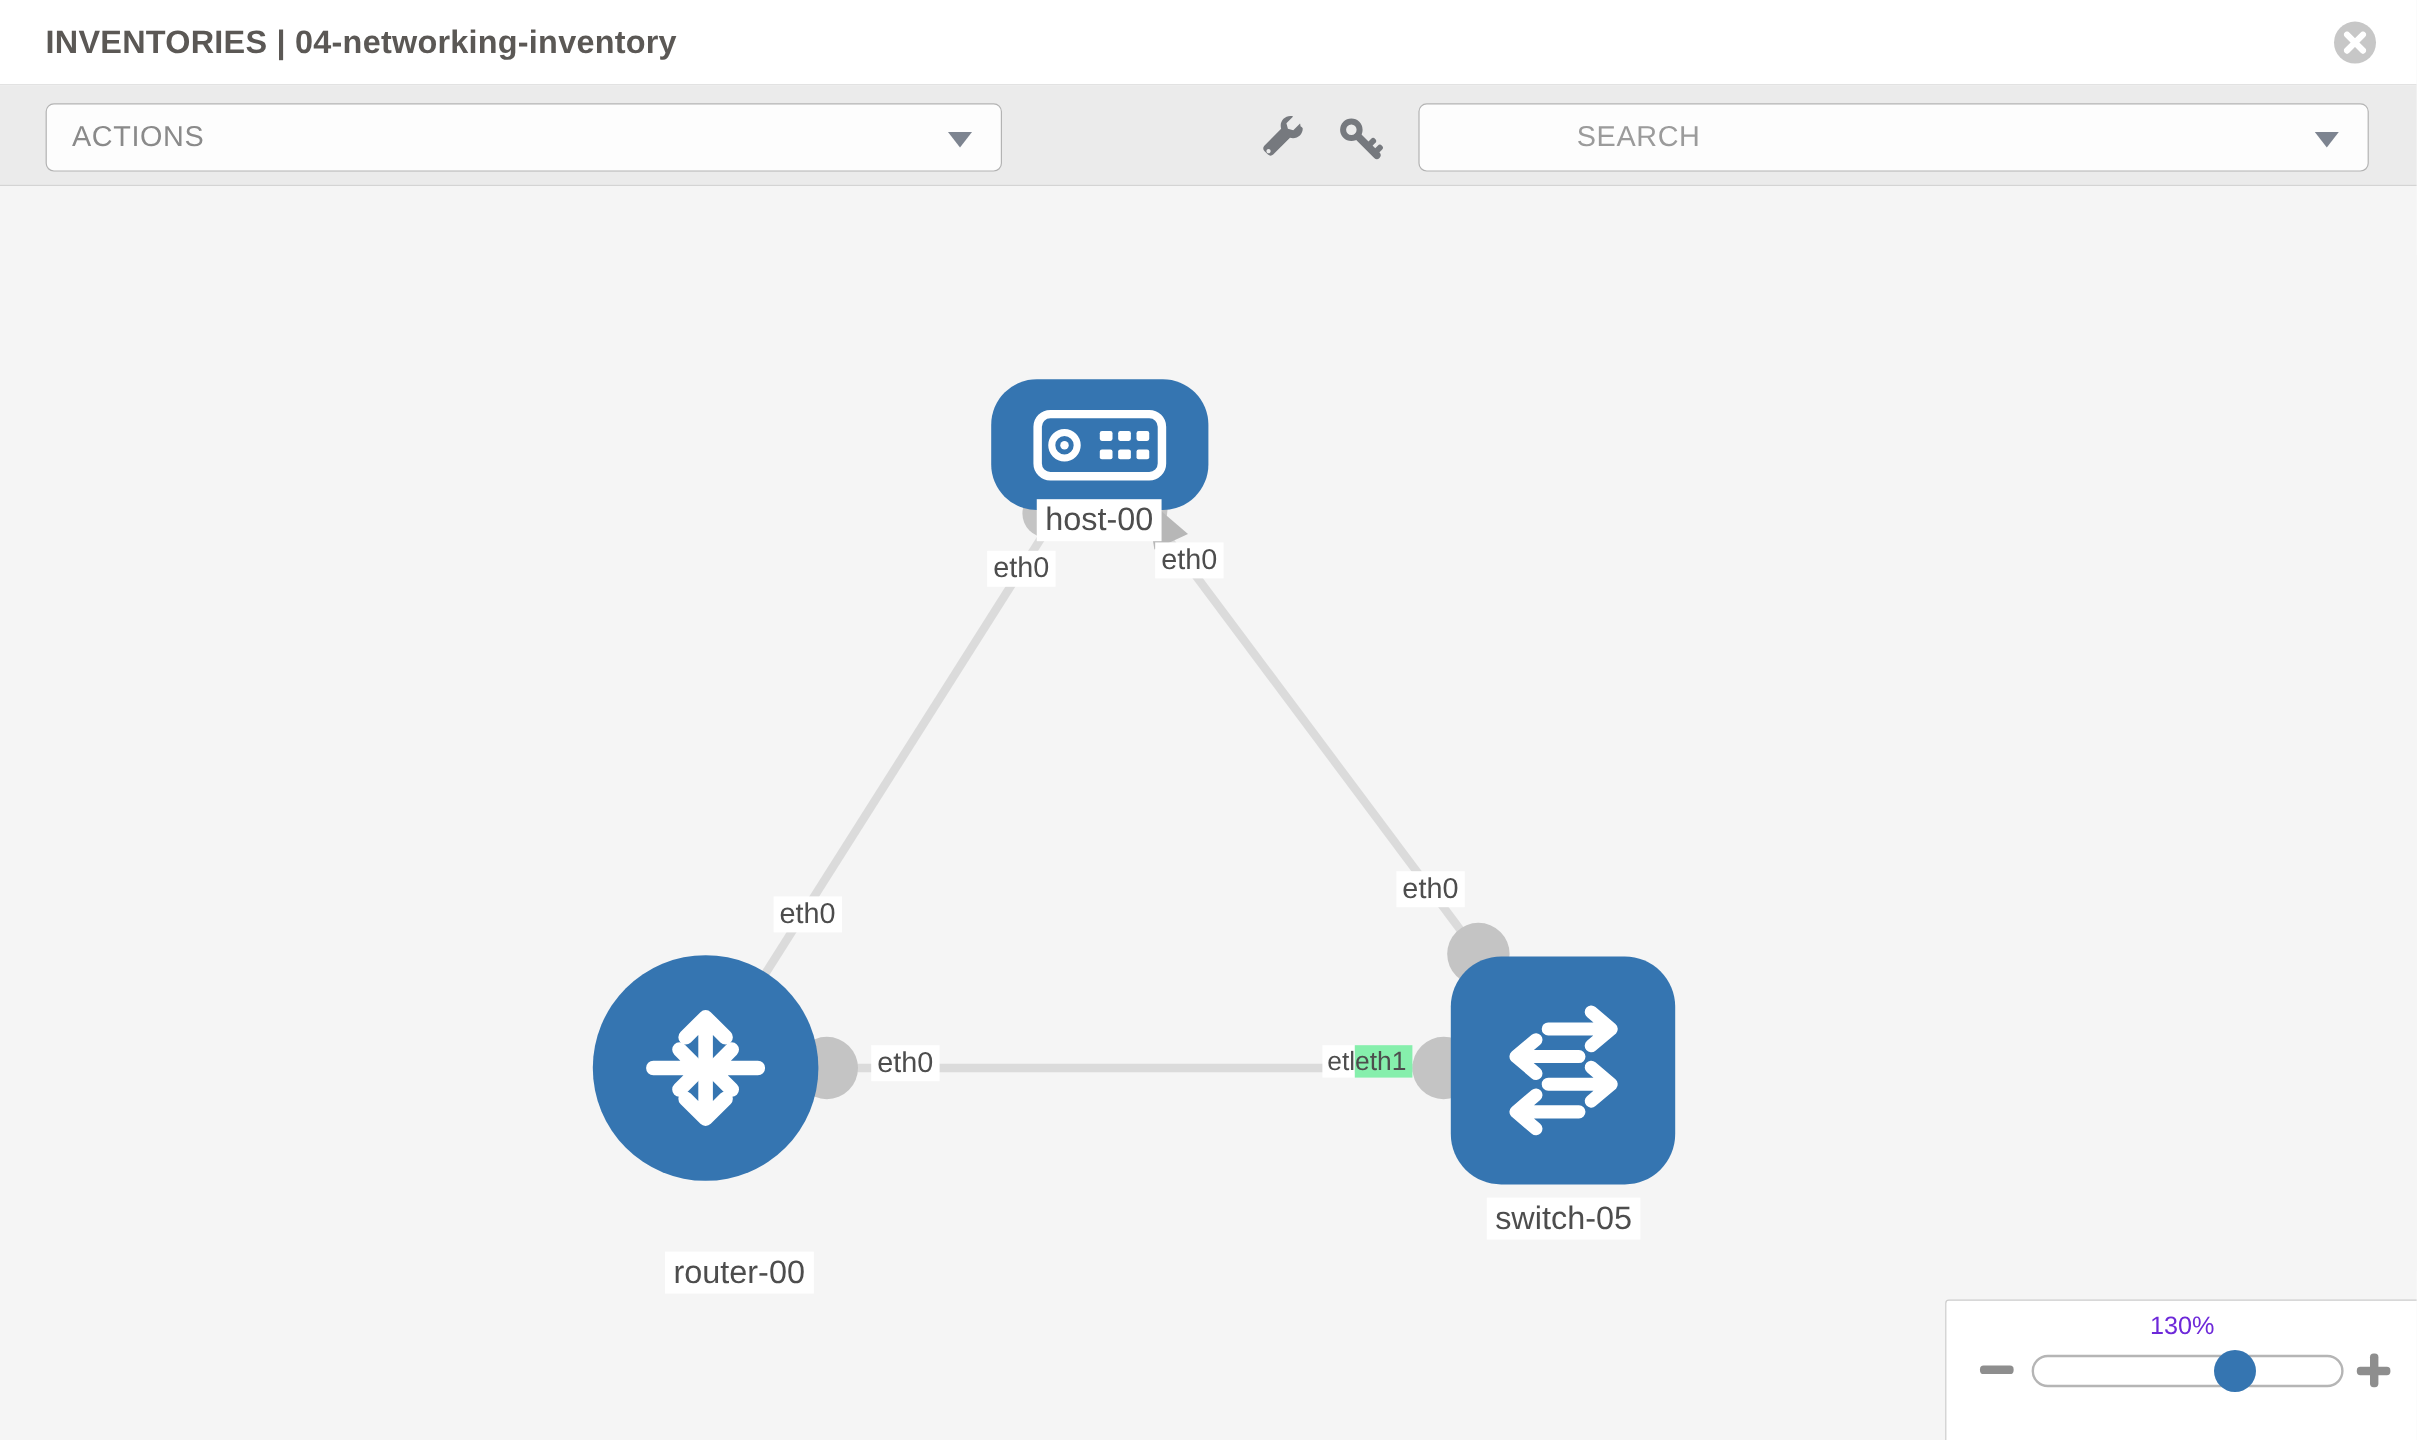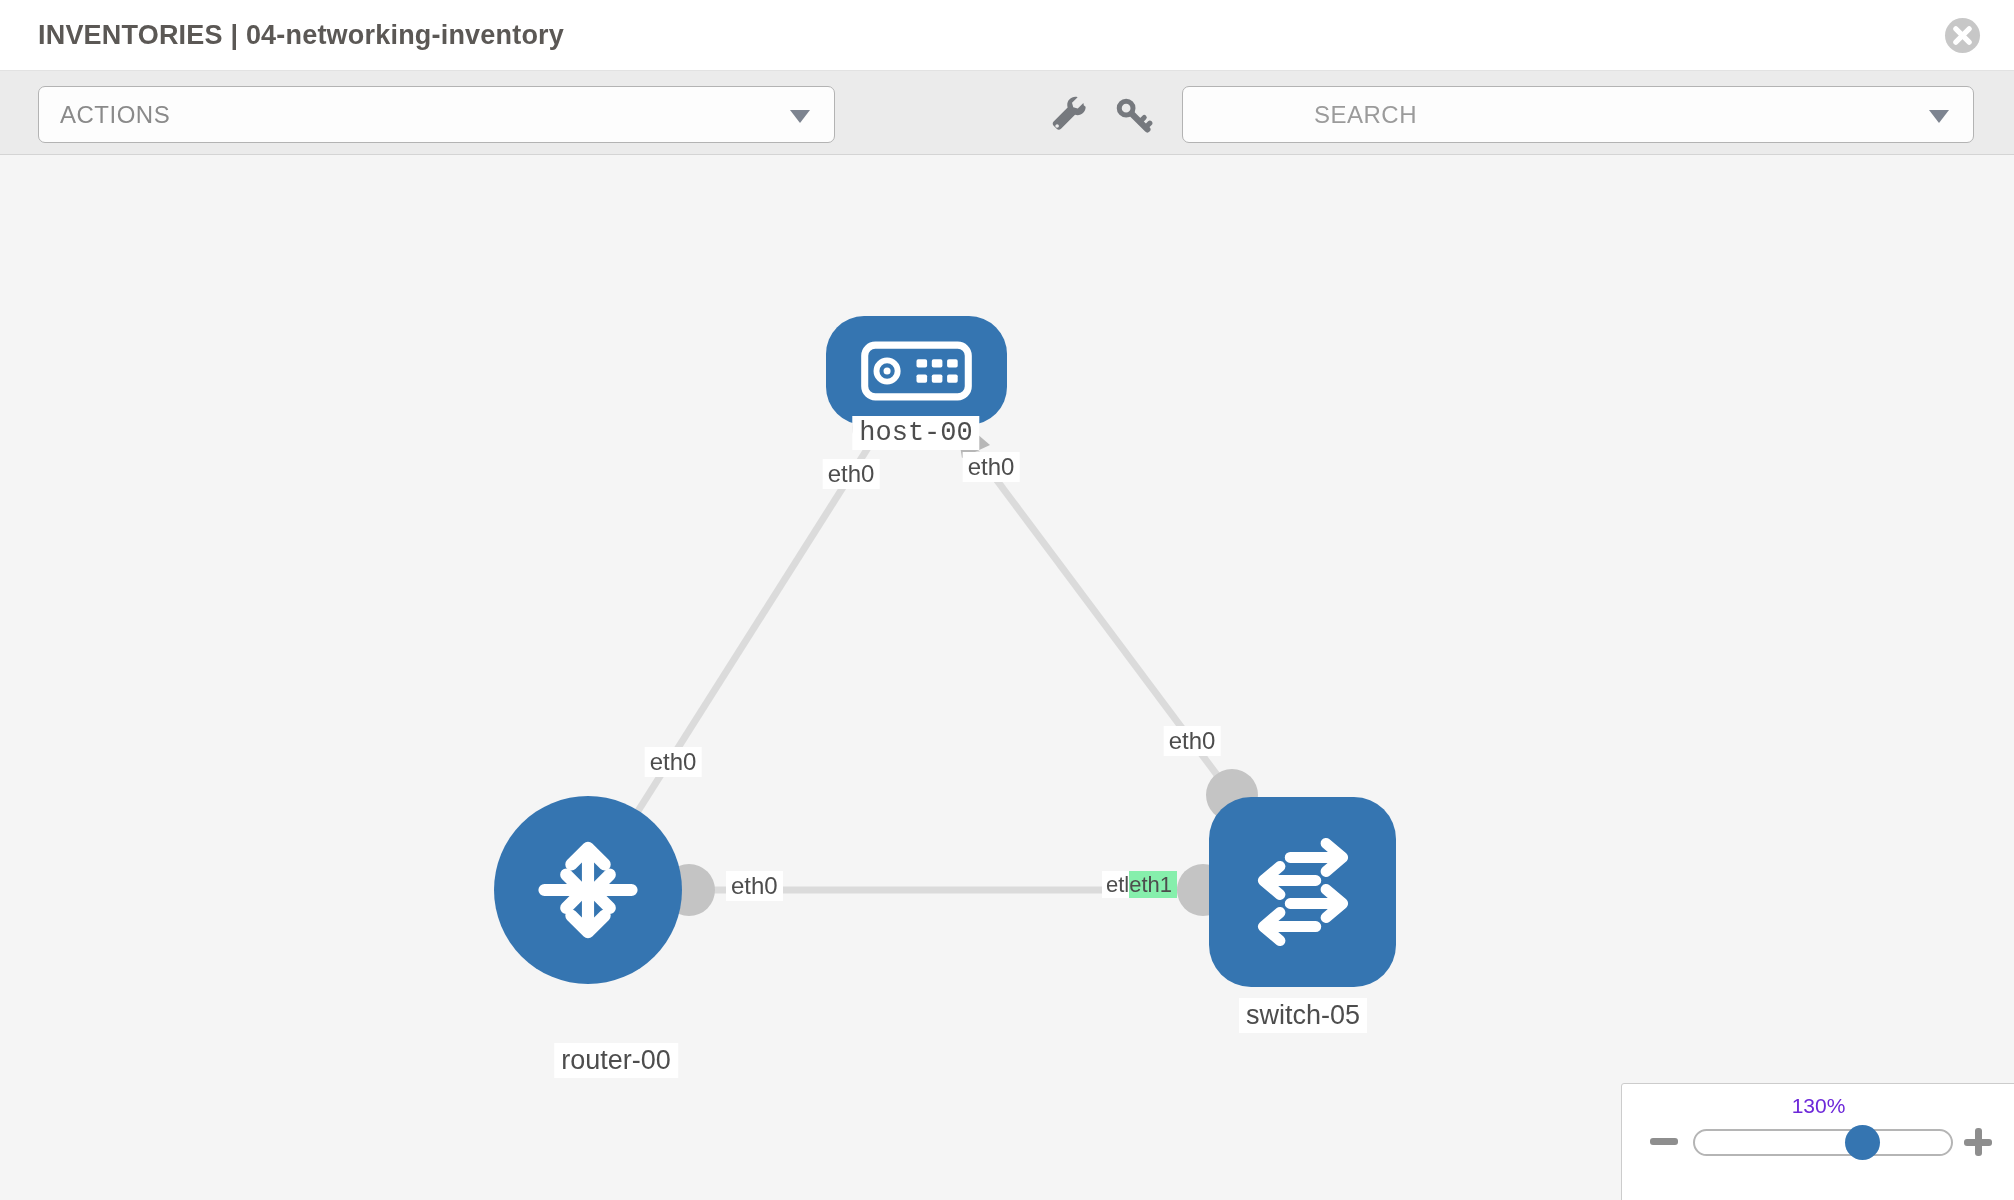--- a/index.html
+++ b/index.html
@@ -97,21 +97,21 @@
     <svg width="128" height="128" viewBox="0 0 100 100" style="left:30px;top:31px;">
       <g fill="none" stroke="#ffffff" stroke-width="8.5" stroke-linecap="round" stroke-linejoin="round">
         <path d="M40 23 L80 23 M68 12 L81 23 L68 34"></path>
         <path d="M60 41 L20 41 M32 30 L19 41 L32 52"></path>
         <path d="M40 59 L80 59 M68 48 L81 59 L68 70"></path>
         <path d="M60 77 L20 77 M32 66 L19 77 L32 88"></path>
       </g>
     </svg>
   </div>
 
-  <div class="tag node-label" style="left:916px; top:416px;font-family:Liberation Mono, monospace;">host-00</div>
+  <div class="tag node-label" style="left:916px; top:416px;">host-00</div>
   <div class="tag node-label" style="left:616px; top:998px;margin-top:45px;">router-00</div>
   <div class="tag node-label" style="left:1303px; top:998px;">switch-05</div>
 
   <div class="tag if-label if-center" style="left:851px; top:459px;">eth0</div>
   <div class="tag if-label if-center" style="left:991px; top:452px;">eth0</div>
   <div class="tag if-label if-center" style="left:673px; top:747px;">eth0</div>
   <div class="tag if-label if-center" style="left:1192px; top:726px;">eth0</div>
   <div class="tag if-label" style="left:726px; top:871px;">eth0</div>
   <div class="tag" style="left:1102px; top:872px; font-size:22px; background:transparent; padding:0;">
     <span class="overlap-frag">etl</span><span class="overlap-main">eth1</span>

